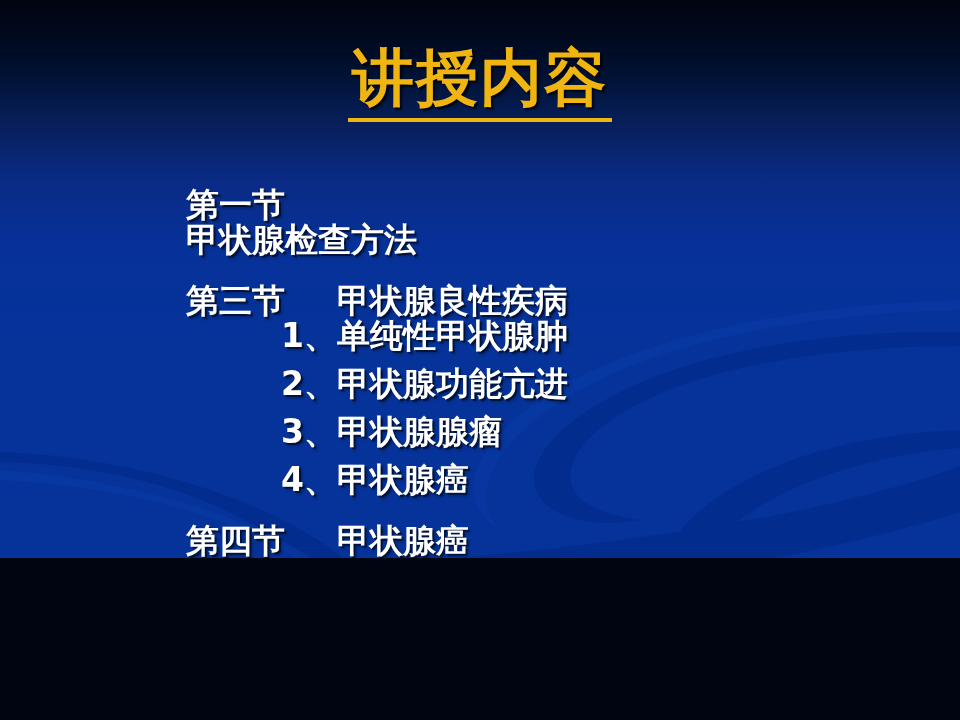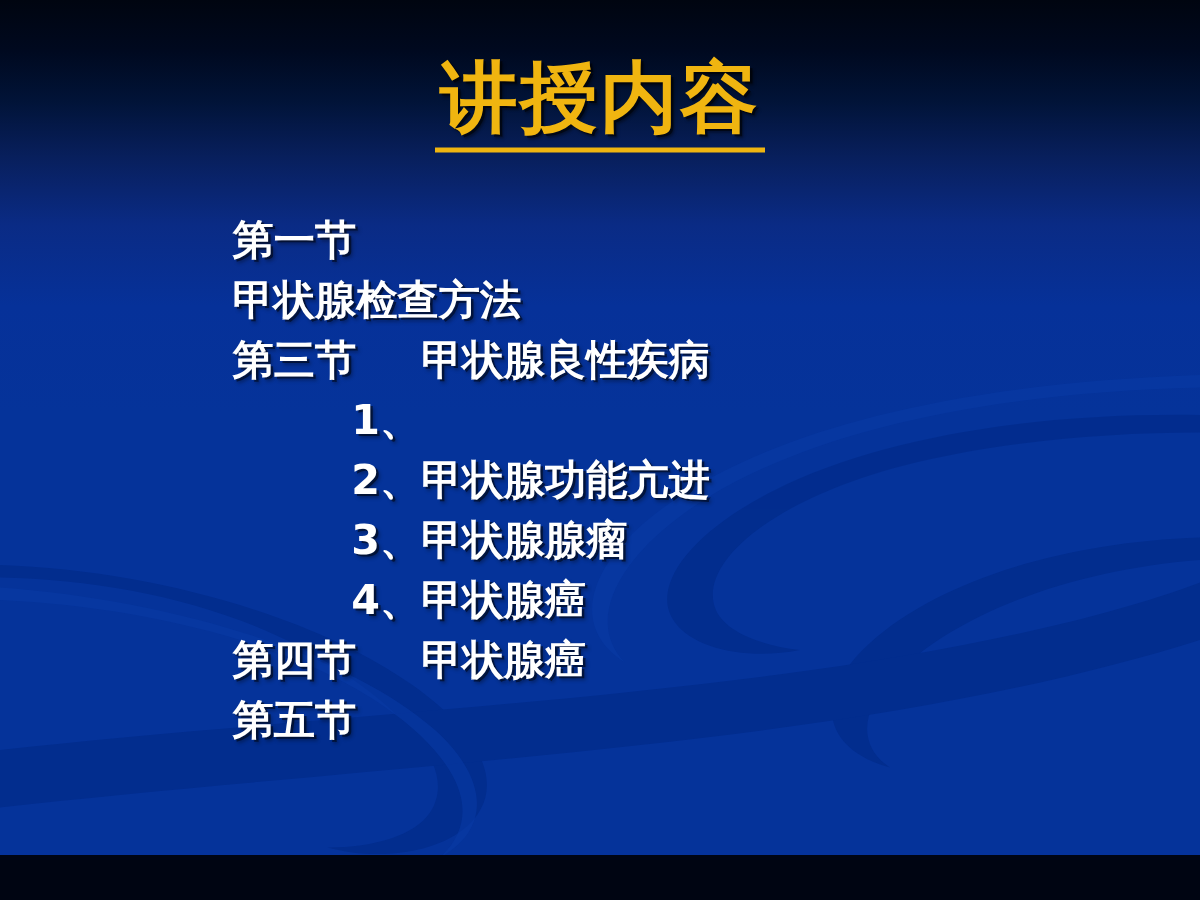--- a/index.html
+++ b/index.html
@@ -5,21 +5,21 @@
 <style>
   html, body {
     margin: 0;
     padding: 0;
     background: #000512;
   }
 
   #slide {
     position: relative;
     width: 960px;
-    height: 684px;
+    height: 558px;
     overflow: hidden;
     font-family: "DejaVu Sans", "Liberation Sans", sans-serif;
     
     background:
       linear-gradient(to bottom,
         #000510 0px,
         #00091f 40px,
         #011337 80px,
         #081f5c 125px,
         #0a2b85 180px,
@@ -89,20 +89,21 @@
   .line.level-2 {
     padding-left: 281px;
   }
 
   .line .marker {
     flex: 0 0 auto;
   }
 
   .line.level-1 .marker {
     width: 151px;
+    margin-top: 13px;
   }
 
   .line.level-2 .marker {
     width: 56px;
   }
 
   .line .body {
     flex: 0 0 auto;
   }
 </style>
@@ -142,20 +143,21 @@
       </div>
       <div class="line level-1">
         <span class="body">甲状腺检查方法</span>
       </div>
       <div class="line level-1">
         <span class="marker">第三节</span>
         <span class="body">甲状腺良性疾病</span>
       </div>
       <div class="line level-2">
         <span class="marker">1、</span>
+        <span class="body">单纯性甲状腺肿</span>
       </div>
       <div class="line level-2">
         <span class="marker">2、</span>
         <span class="body">甲状腺功能亢进</span>
       </div>
       <div class="line level-2">
         <span class="marker">3、</span>
         <span class="body">甲状腺腺瘤</span>
       </div>
       <div class="line level-2">

